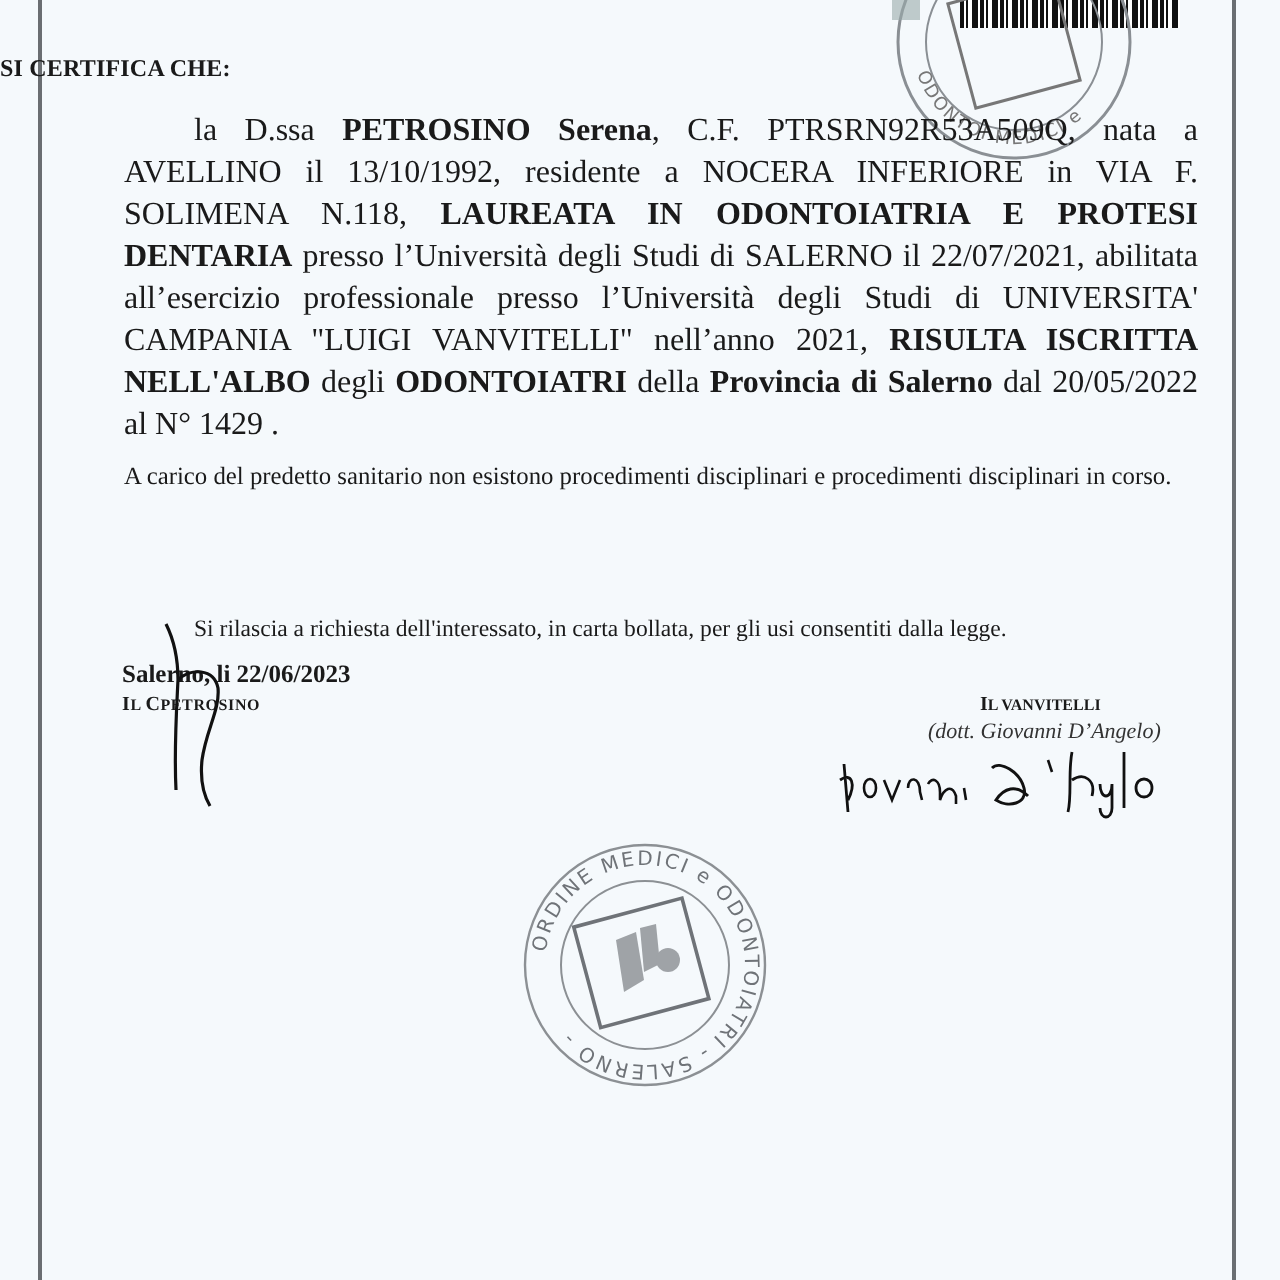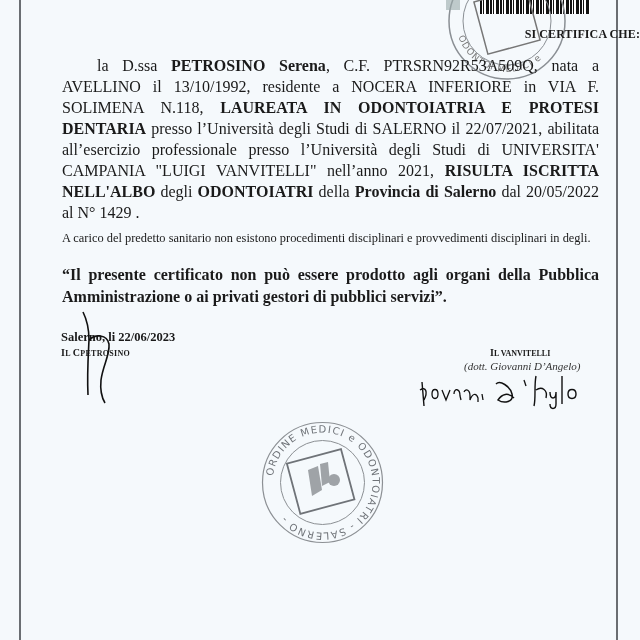--- a/index.html
+++ b/index.html
@@ -10,21 +10,21 @@
     color: #1a1a1a;
     position: relative;
   }
   .border-left, .border-right {
     position: absolute; top: 0; bottom: 0; width: 2px; background: #6a6e72;
   }
   .border-left { left: 19px; }
   .border-right { left: 616px; }
   .page { position: absolute; left: 0; top: 0; width: 640px; height: 640px; }
   .heading {
-    position: absolute; top: 27px; left: 0; width: 640px; text-align: right;
+    position: absolute; top: 27px; left: 0; width: 640px; text-align: left;
     font-weight: bold; font-size: 12px; letter-spacing: 0.1px;
   }
   .para {
     position: absolute; left: 62px; width: 537px;
     font-size: 16px; line-height: 21px; text-align: justify;
   }
   .p1 { top: 55px; }
   .p1 .indent { display: inline-block; width: 35px; }
   .p2 { top: 228px; font-size: 12.4px; }
   .p3 { top: 264px; font-weight: bold; line-height: 22px; }
@@ -67,22 +67,22 @@
         <path id="arcT" d="M 63 63 m -51 0 a 51 51 0 1 0 102 0"></path>
       </defs>
     <text font-family="DejaVu Sans, sans-serif" font-size="9" fill="#777" letter-spacing="1"><textPath href="#arcT" startOffset="10%">ODONTOI MEDICI e</textPath></text>
     <rect x="2" y="38" width="14" height="14" fill="#9aa" opacity="0.6"></rect>
   </svg>
 
   <div class="heading">SI CERTIFICA CHE:</div>
 
   <div class="para p1"><span class="indent"></span><span>la D.ssa </span><b>PETROSINO Serena</b><span>, C.F. PTRSRN92R53A509Q, nata a AVELLINO il 13/10/1992, residente a NOCERA INFERIORE in VIA F. SOLIMENA N.118, </span><b>LAUREATA IN ODONTOIATRIA E PROTESI DENTARIA</b><span> presso l’Università degli Studi di SALERNO il 22/07/2021, abilitata all’esercizio professionale presso l’Università degli Studi di UNIVERSITA' CAMPANIA "LUIGI VANVITELLI" nell’anno 2021, </span><b>RISULTA ISCRITTA NELL'ALBO</b><span> degli </span><b>ODONTOIATRI</b><span> della </span><b>Provincia di Salerno</b><span> dal 20/05/2022 al N° 1429 .</span></div>
 
-  <div class="para p2">A carico del predetto sanitario non esistono procedimenti disciplinari e provvedimenti disciplinari in degli.</div>
-  <div class="para p3">“Il presente certificato non può essere prodotto agli organi della Pubblica Amministrazione o ai privati gestori di pubblici servizi”.</div>
+  <div class="para p2">A carico del predetto sanitario non esistono procedimenti disciplinari e procedimenti disciplinari in corso.</div>
+  <div class="para p4">Si rilascia a richiesta dell'interessato, in carta bollata, per gli usi consentiti dalla legge.</div>
 
   <div class="date">Salerno, li 22/06/2023</div>
   <div class="compilatore"><span class="cap">I</span><span>L </span><span class="cap">C</span><span>PETROSINO</span></div>
 
   <div class="president-title"><span class="cap">I</span><span>L VANVITELLI</span></div>
   <div class="president-name">(dott. Giovanni D’Angelo)</div>
 
   <svg class="sig" style="left:75px; top:310px;" width="50" height="95" viewBox="0 0 50 95">
     <path d="M8 2 C12 10,14 20,14 30 C13 50,12 65,13 85" fill="none" stroke="#111" stroke-width="1.6"></path>
     <path d="M14 30 C20 24,32 24,34 34 C35 45,28 55,26 70 C25 80,27 88,30 93" fill="none" stroke="#111" stroke-width="1.6"></path>

